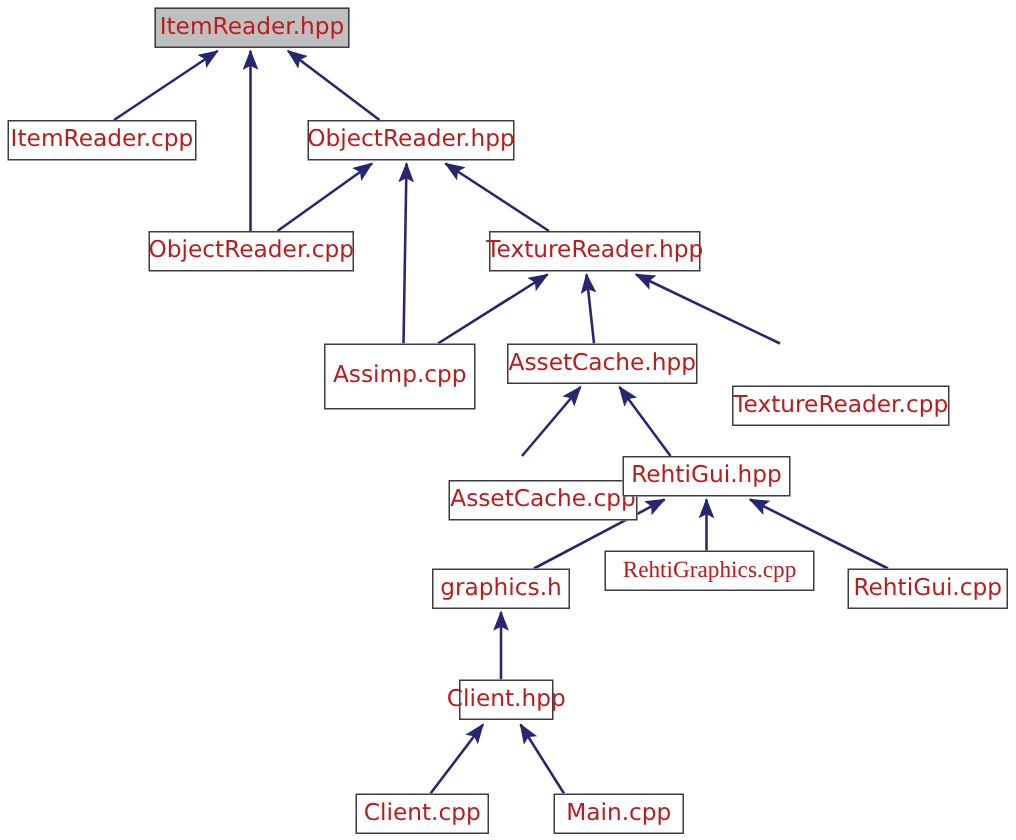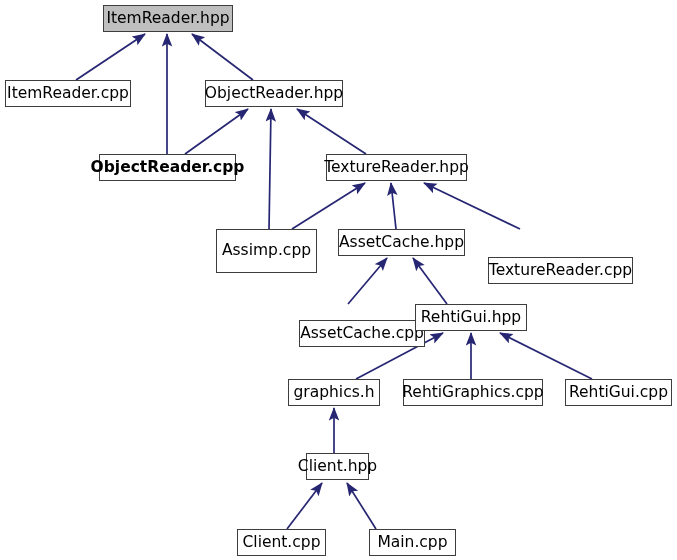--- a/index.html
+++ b/index.html
@@ -23,21 +23,21 @@
     height: 560px;
   }
   .node-box {
     position: absolute;
     box-sizing: border-box;
     border: 1.4px solid #3d3d3d;
     background: #ffffff;
     display: flex;
     align-items: center;
     justify-content: center;
-    color: #000000;
+    color: #b91c1c;
     font-size: 15.5px;
     line-height: 1;
     white-space: nowrap;
     letter-spacing: 0px;
   }
   .node-box.root {
     background: #bfbfbf;
     border-color: #3d3d3d;
   }
   .node-label {
@@ -79,21 +79,21 @@
   <div id="nodes-layer">
       <div class="node-box root" style="left: 103px; top: 5px; width: 130px; height: 27px;">
         <span class="node-label">ItemReader.hpp</span>
       </div>
       <div class="node-box" style="left: 5px; top: 80px; width: 126px; height: 27px;">
         <span class="node-label">ItemReader.cpp</span>
       </div>
       <div class="node-box" style="left: 205px; top: 80px; width: 138px; height: 27px;">
         <span class="node-label">ObjectReader.hpp</span>
       </div>
-      <div class="node-box" style="left: 99px; top: 154px; width: 137px; height: 27px; font-weight: bold;">
+      <div class="node-box" style="left: 99px; top: 154px; width: 137px; height: 27px;">
         <span class="node-label">ObjectReader.cpp</span>
       </div>
       <div class="node-box" style="left: 326px; top: 154px; width: 141px; height: 27px;">
         <span class="node-label">TextureReader.hpp</span>
       </div>
       <div class="node-box" style="left: 216px; top: 229px; width: 101px; height: 44px;">
         <span class="node-label">Assimp.cpp</span>
       </div>
       <div class="node-box" style="left: 338px; top: 229px; width: 127px; height: 27px; justify-content: center;">
         <span class="node-label">AssetCache.hpp</span>
@@ -103,21 +103,21 @@
       </div>
       <div class="node-box" style="left: 270px; top: 320px; width: 126px; height: 27px; margin-left: 29px;">
         <span class="node-label">AssetCache.cpp</span>
       </div>
       <div class="node-box" style="left: 415px; top: 304px; width: 112px; height: 27px;">
         <span class="node-label">RehtiGui.hpp</span>
       </div>
       <div class="node-box" style="left: 288px; top: 379px; width: 92px; height: 27px;">
         <span class="node-label">graphics.h</span>
       </div>
-      <div class="node-box" style="left: 403px; top: 379px; width: 140px; height: 27px;">
+      <div class="node-box" style="left: 403px; top: 367px; width: 140px; height: 27px; font-family: Liberation Serif, serif;">
         <span class="node-label">RehtiGraphics.cpp</span>
       </div>
       <div class="node-box" style="left: 565px; top: 379px; width: 107px; height: 27px;">
         <span class="node-label">RehtiGui.cpp</span>
       </div>
       <div class="node-box" style="left: 306px; top: 453px; width: 63px; height: 27px;">
         <span class="node-label">Client.hpp</span>
       </div>
       <div class="node-box" style="left: 237px; top: 529px; width: 89px; height: 27px;">
         <span class="node-label">Client.cpp</span>

